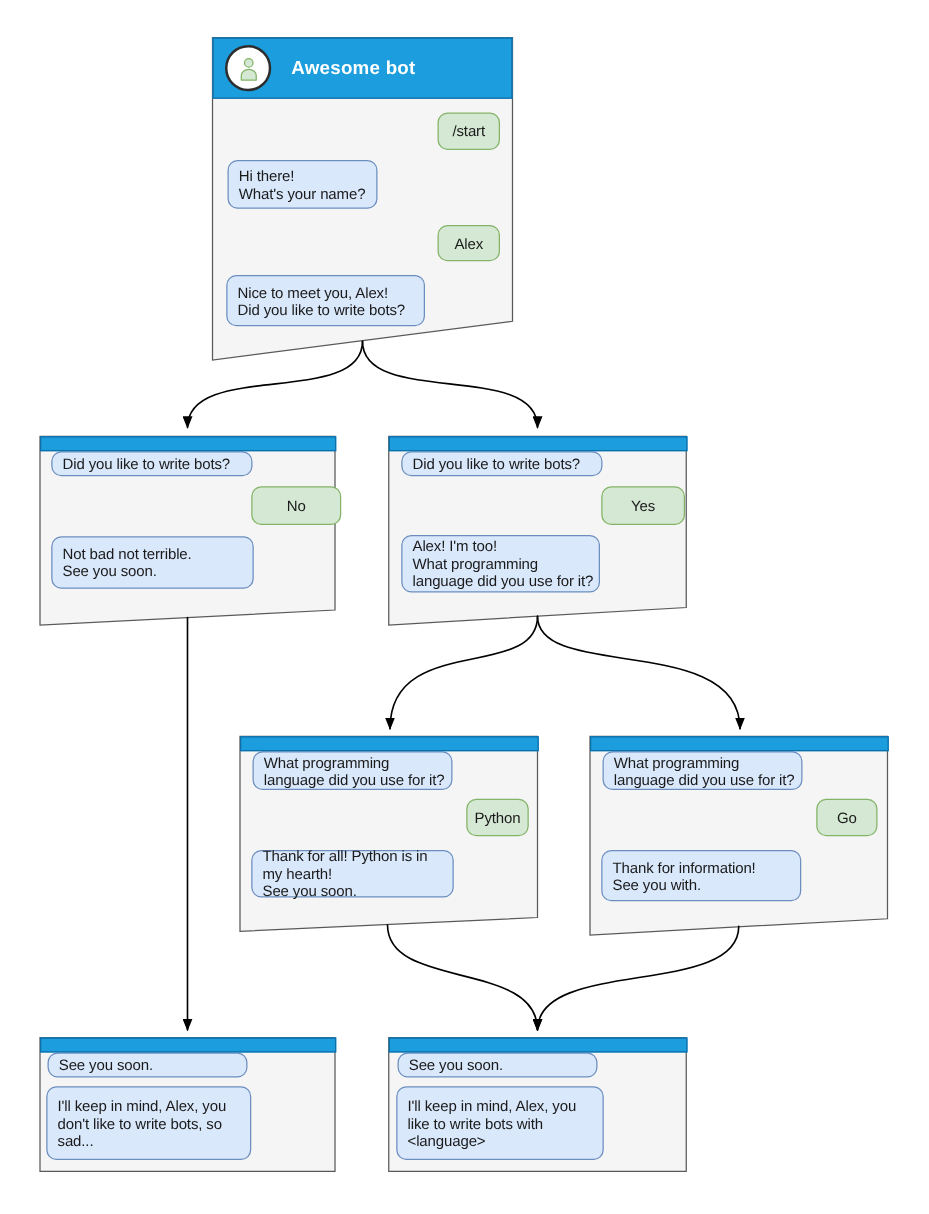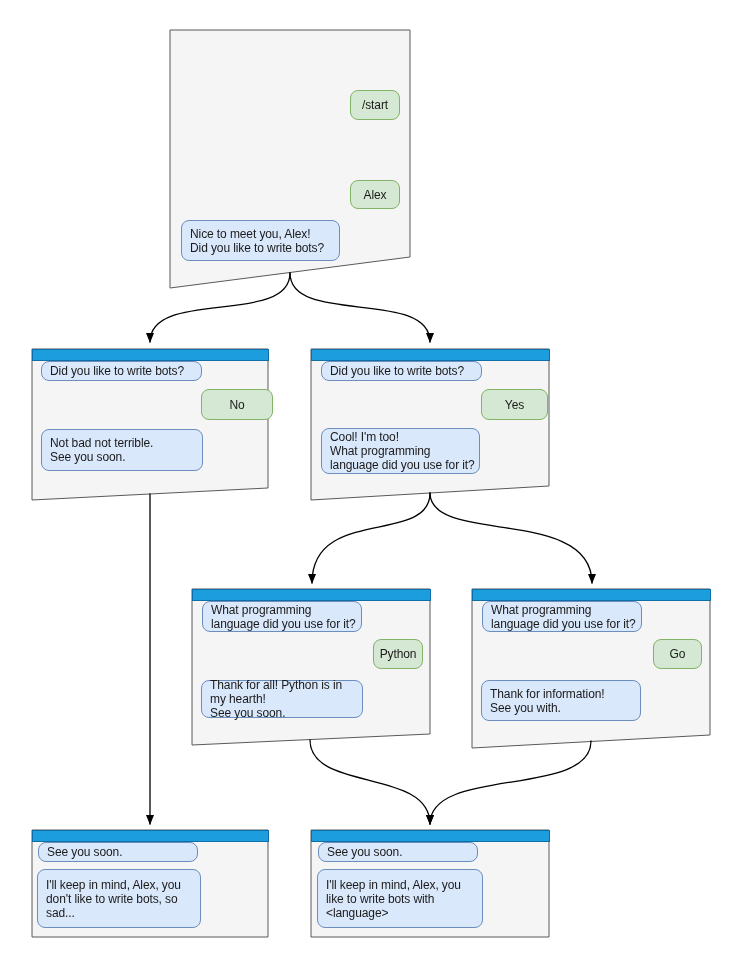--- a/index.html
+++ b/index.html
@@ -60,41 +60,52 @@
 
     <path class="edge" d="M290,273 C290,326 150,288 150,342" marker-end="url(#arrow)"></path>
     <path class="edge" d="M290,273 C290,326 430,288 430,342" marker-end="url(#arrow)"></path>
     <path class="edge" d="M430,493 C430,545 312,506 312,583" marker-end="url(#arrow)"></path>
     <path class="edge" d="M430,493 C430,545 592,506 592,583" marker-end="url(#arrow)"></path>
     <path class="edge" d="M150,494 L150,824" marker-end="url(#arrow)"></path>
     <path class="edge" d="M310,740 C310,792 430,768 430,824" marker-end="url(#arrow)"></path>
     <path class="edge" d="M591,741 C591,798 430,766 430,824" marker-end="url(#arrow)"></path>
   </svg>
 
+  <div class="win-header" style="left:170px;top:30px;width:240px;height:49px">
+    <div class="avatar">
+      <svg width="24" height="24" viewBox="0 0 24 24" xmlns="http://www.w3.org/2000/svg">
+        <circle cx="12" cy="7.3" r="3.4" fill="#D5E8D4" stroke="#82B366" stroke-width="1"></circle>
+        <path d="M6 21 v-3.6 a6 4.9 0 0 1 12 0 V21 Z" fill="#D5E8D4" stroke="#82B366" stroke-width="1" stroke-linejoin="round"></path>
+      </svg>
+    </div>
+    <div class="win-title">Awesome bot</div>
+  </div>
 
   <div class="win-header" style="left:32px;top:349px;width:237px;height:12px"></div>
   <div class="win-header" style="left:311px;top:349px;width:239px;height:12px"></div>
   <div class="win-header" style="left:192px;top:589px;width:239px;height:12px"></div>
   <div class="win-header" style="left:472px;top:589px;width:239px;height:12px"></div>
   <div class="win-header" style="left:32px;top:830px;width:237px;height:12px"></div>
   <div class="win-header" style="left:311px;top:830px;width:239px;height:12px"></div>
 
   <div class="bubble user" style="left:350px;top:90px;width:50px;height:30px">/start</div>
+  <div class="bubble bot" style="left:182px;top:128px;width:120px;height:39px">Hi there!
+What's your name?</div>
   <div class="bubble user" style="left:350px;top:180px;width:50px;height:29px">Alex</div>
   <div class="bubble bot" style="left:181px;top:220px;width:159px;height:41px">Nice to meet you, Alex!
 Did you like to write bots?</div>
 
   <div class="bubble bot" style="left:41px;top:361px;width:161px;height:20px">Did you like to write bots?</div>
   <div class="bubble user" style="left:201px;top:389px;width:72px;height:31px">No</div>
   <div class="bubble bot" style="left:41px;top:429px;width:162px;height:42px">Not bad not terrible.
 See you soon.</div>
 
   <div class="bubble bot" style="left:321px;top:361px;width:161px;height:20px">Did you like to write bots?</div>
   <div class="bubble user" style="left:481px;top:389px;width:67px;height:31px">Yes</div>
-  <div class="bubble bot" style="left:321px;top:428px;width:159px;height:46px">Cool! I'm too!
+  <div class="bubble bot" style="left:321px;top:428px;width:159px;height:46px">Alex! I'm too!
 What programming
 language did you use for it?</div>
 
   <div class="bubble bot" style="left:202px;top:601px;width:160px;height:31px">What programming
 language did you use for it?</div>
   <div class="bubble user" style="left:373px;top:639px;width:50px;height:30px">Python</div>
   <div class="bubble bot" style="left:201px;top:680px;width:162px;height:38px">Thank for all! Python is in
 my hearth!
 See you soon.</div>
 

